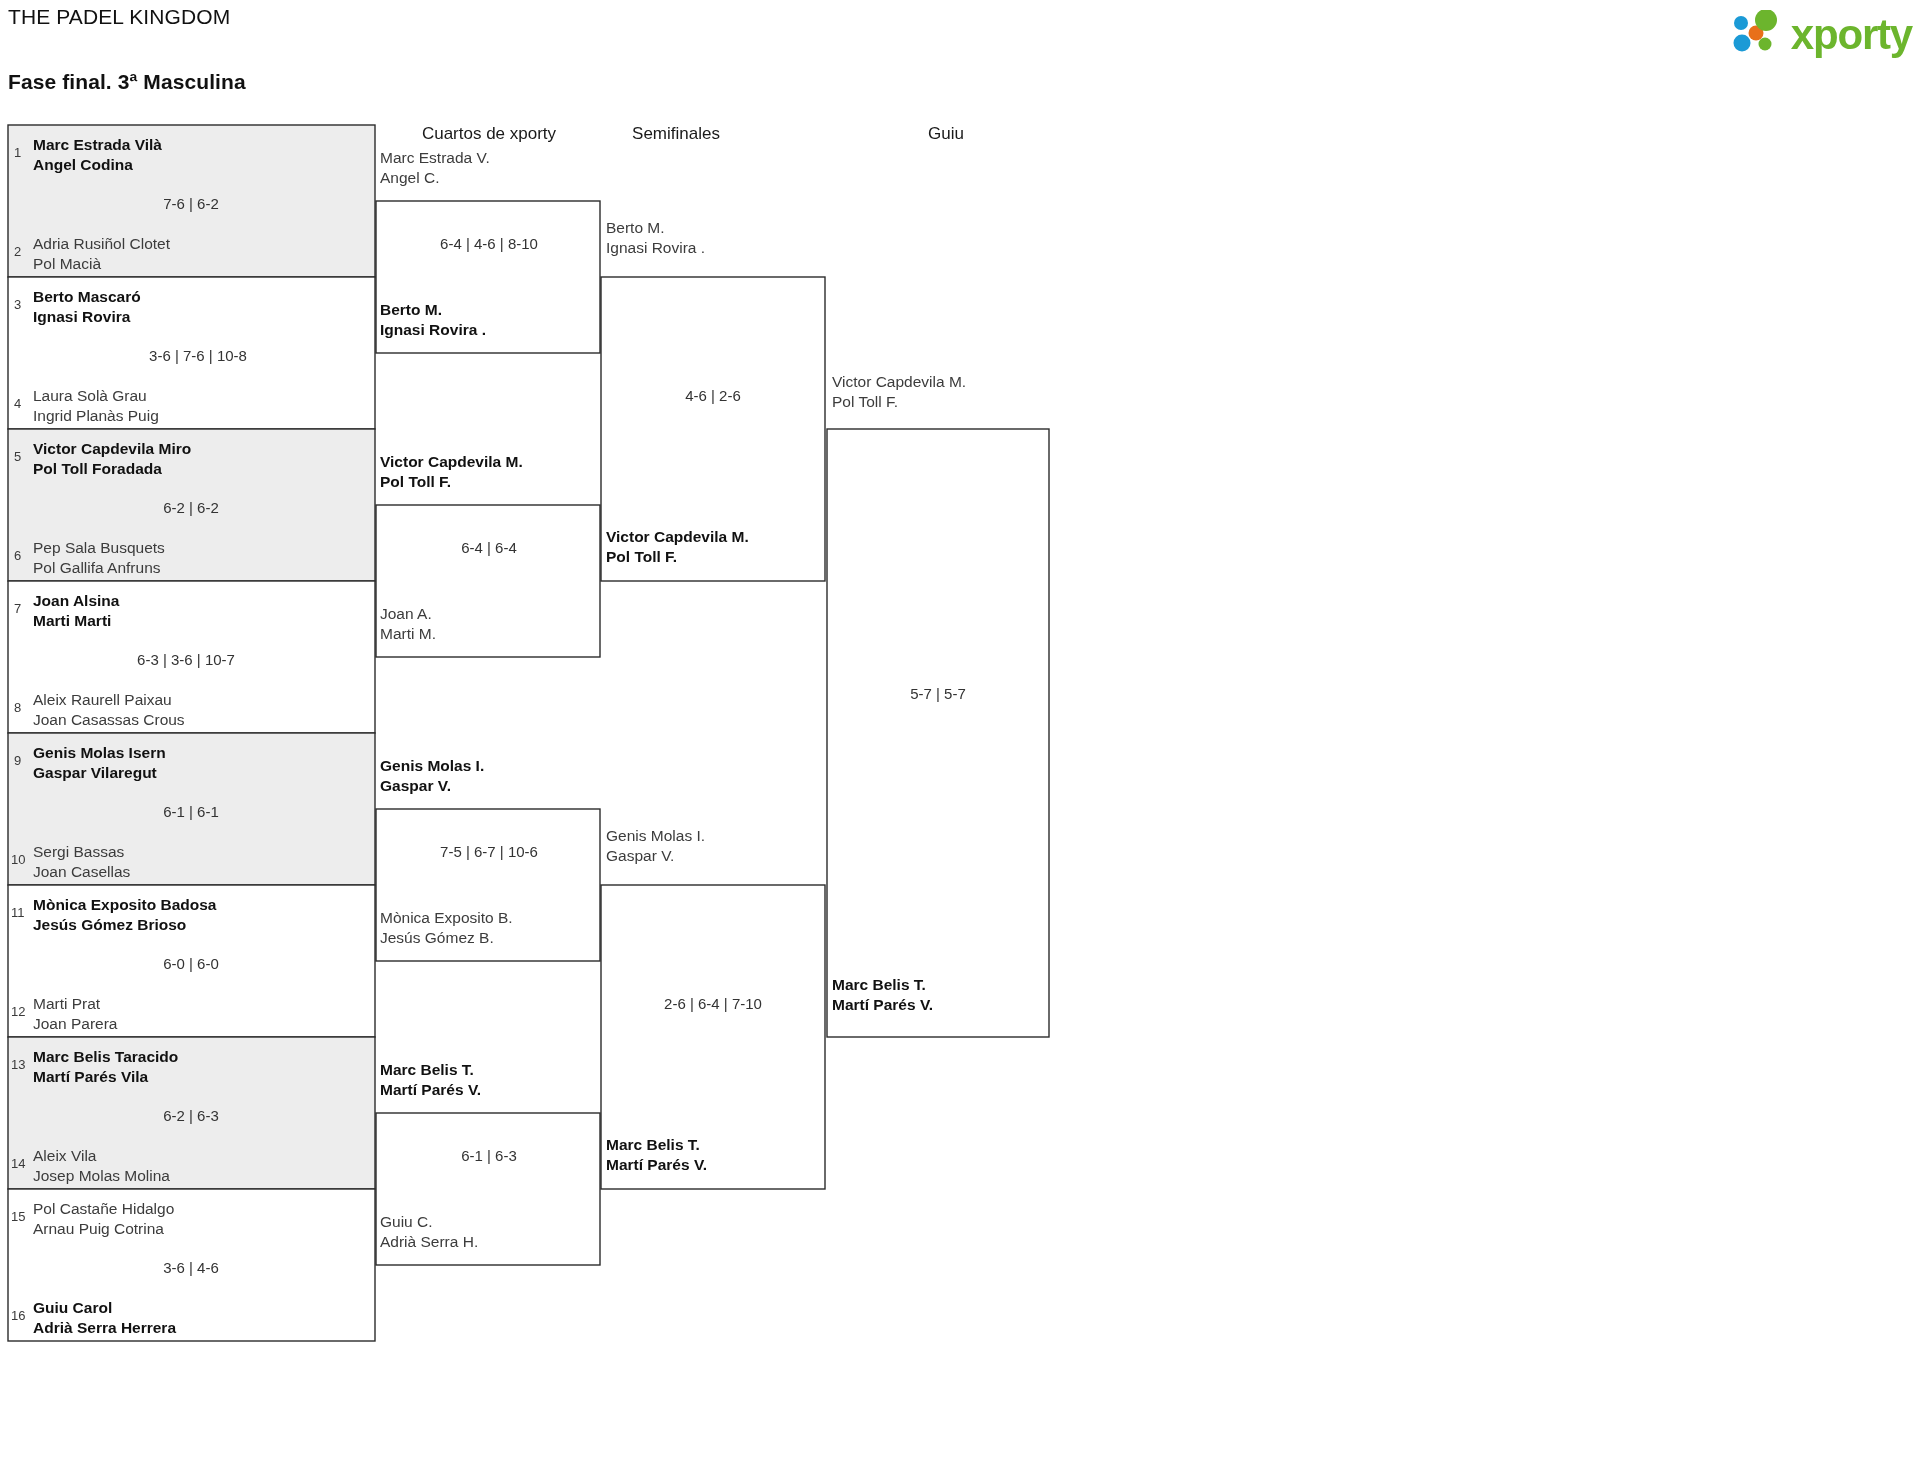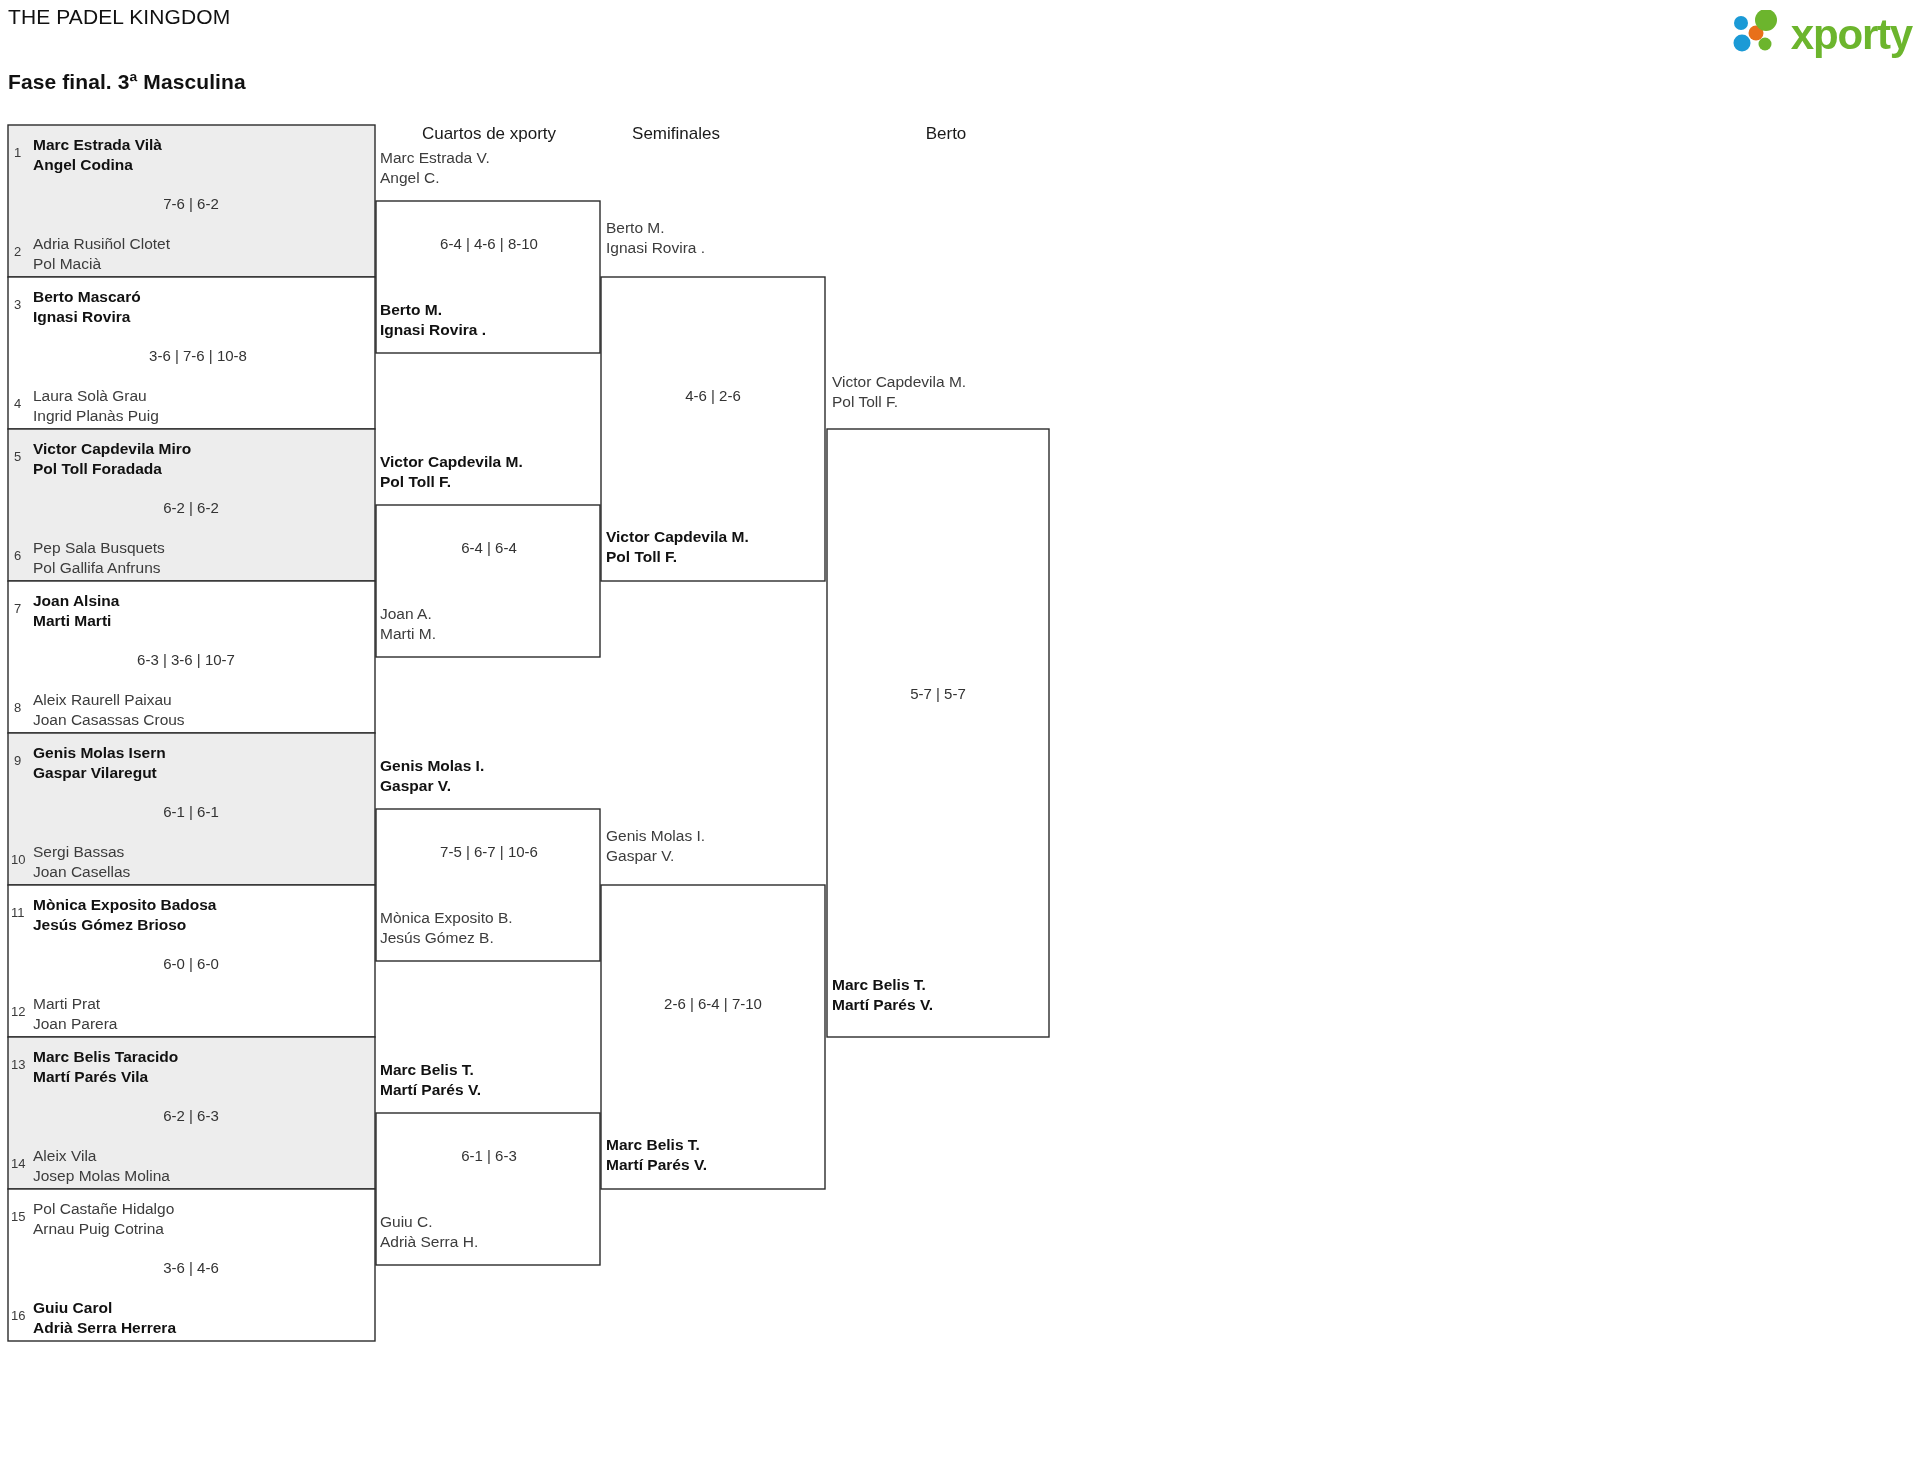--- a/index.html
+++ b/index.html
@@ -116,21 +116,21 @@
     <circle cx="23" cy="23" r="7.5" fill="#e8701a"></circle>
     <circle cx="33" cy="10" r="11" fill="#6cb52d"></circle>
     <circle cx="32" cy="34" r="6.5" fill="#6cb52d"></circle>
   </svg>
   <span class="wordmark" style="color:#6cb52d">xporty</span>
 </div>
 
 <div class="round-heading" style="left:188px">Octavos de final</div>
 <div class="round-heading" style="left:489px">Cuartos de xporty</div>
 <div class="round-heading" style="left:676px">Semifinales</div>
-<div class="round-heading" style="left:946px">Berto</div>
+<div class="round-heading" style="left:946px">Guiu</div>
 
 <svg id="bracket" viewBox="0 0 1920 1459" xmlns="http://www.w3.org/2000/svg">
 
   <g>
 
     <g>
       <rect x="8" y="125" width="367" height="152" class="fill-gray box-line"></rect>
       <text class="seed-num" x="14" y="157">1</text>
       <text class="pl-name win" x="33" y="150">Marc Estrada Vilà</text>
       <text class="pl-name win" x="33" y="170">Angel Codina</text>

